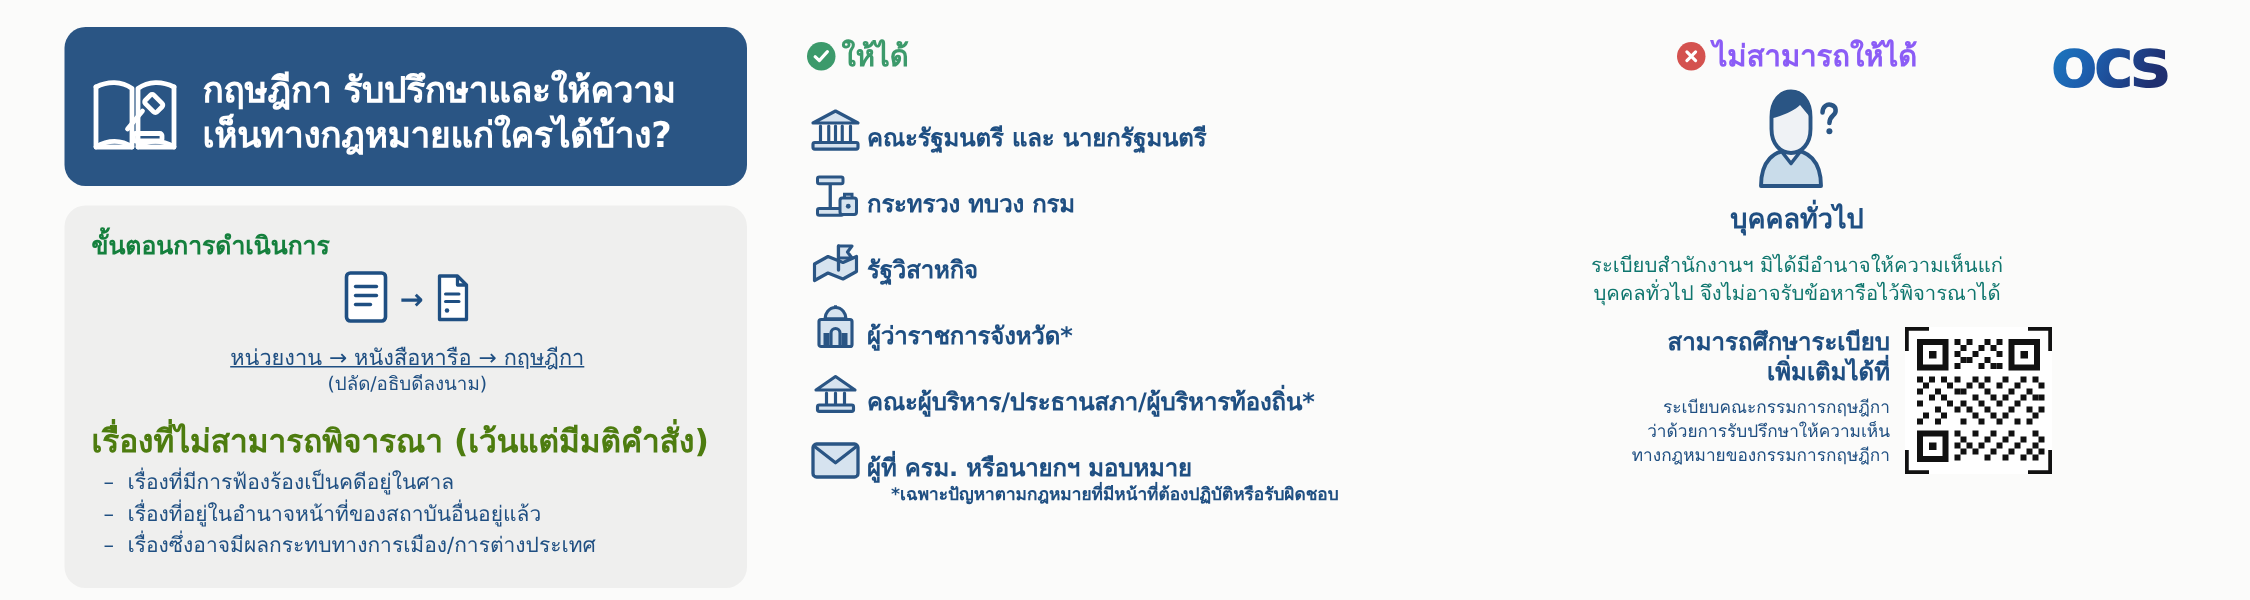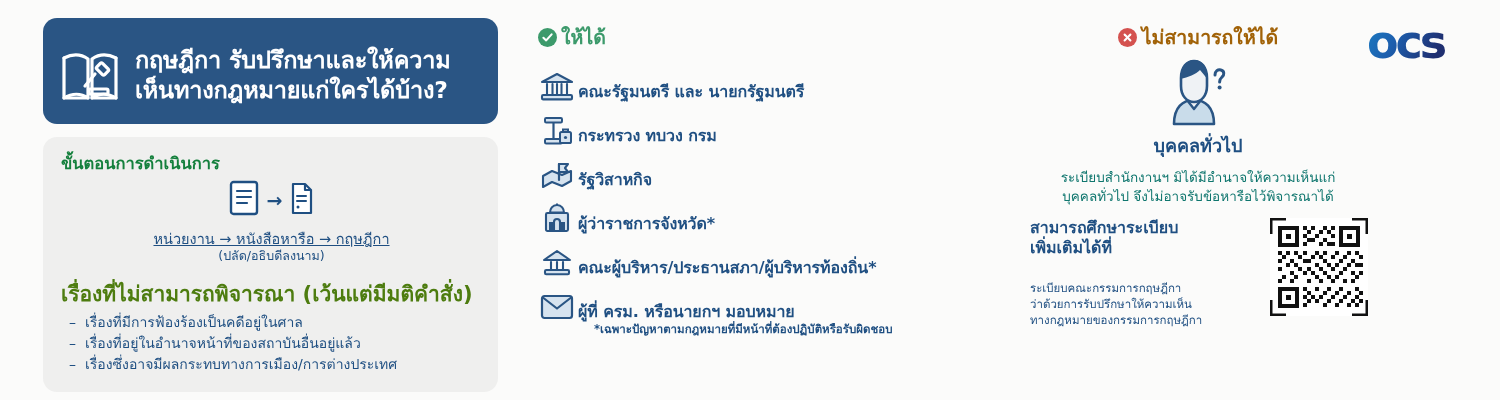--- a/index.html
+++ b/index.html
@@ -82,37 +82,37 @@
   .can-label { color: #1f4f82; font-size: 16px; font-weight: bold; letter-spacing: -0.1px; }
   #can-footnote {
     color: #1f4f82; font-size: 11.5px; font-weight: bold;
     margin-left: 56px; margin-top: -4px;
   }
 
   
   #right-col { position: absolute; left: 1028px; top: 28px; width: 340px; text-align: center; }
   #cannot-header { display: flex; align-items: center; justify-content: center; gap: 5px; }
   #cannot-badge { background: #d4524f; }
-  #cannot-header-label { color: #a16207; font-size: 19.5px; font-weight: bold; line-height: 1; }
+  #cannot-header-label { color: #8b5cf6; font-size: 19.5px; font-weight: bold; line-height: 1; }
   #person-icon-wrap { margin-top: 10px; display: flex; justify-content: center; }
   #person-caption {
     color: #1f4f82; font-size: 18px; font-weight: bold; margin-top: 5px;
   }
   #person-desc {
     color: #0f766e; font-size: 13.5px; line-height: 1.42; margin-top: 8px;
   }
   #qr-block {
-    margin-top: 12px; display: flex; align-items: flex-start; gap: 10px; text-align: left;
+    margin-top: 12px; display: flex; align-items: flex-start; gap: 10px; text-align: right;
   }
   #qr-text-col { flex: 1 1 auto; padding-left: 2px; }
   #qr-cta {
     color: #1f4f82; font-size: 16px; font-weight: bold; line-height: 1.25;
   }
   #qr-sub {
-    color: #1f4f82; font-size: 11.5px; line-height: 1.38; margin-top: 23px;
+    color: #1f4f82; font-size: 11.5px; line-height: 1.38; margin-top: 6px;
   }
   #qr-code { flex: 0 0 auto; width: 98px; height: 98px; position: relative; }
 
   
   #ocs-logo { position: absolute; left: 1367px; top: 22px; width: 112px; height: 44px; }
 </style>
 </head>
 <body>
 
 <div id="canvas">

